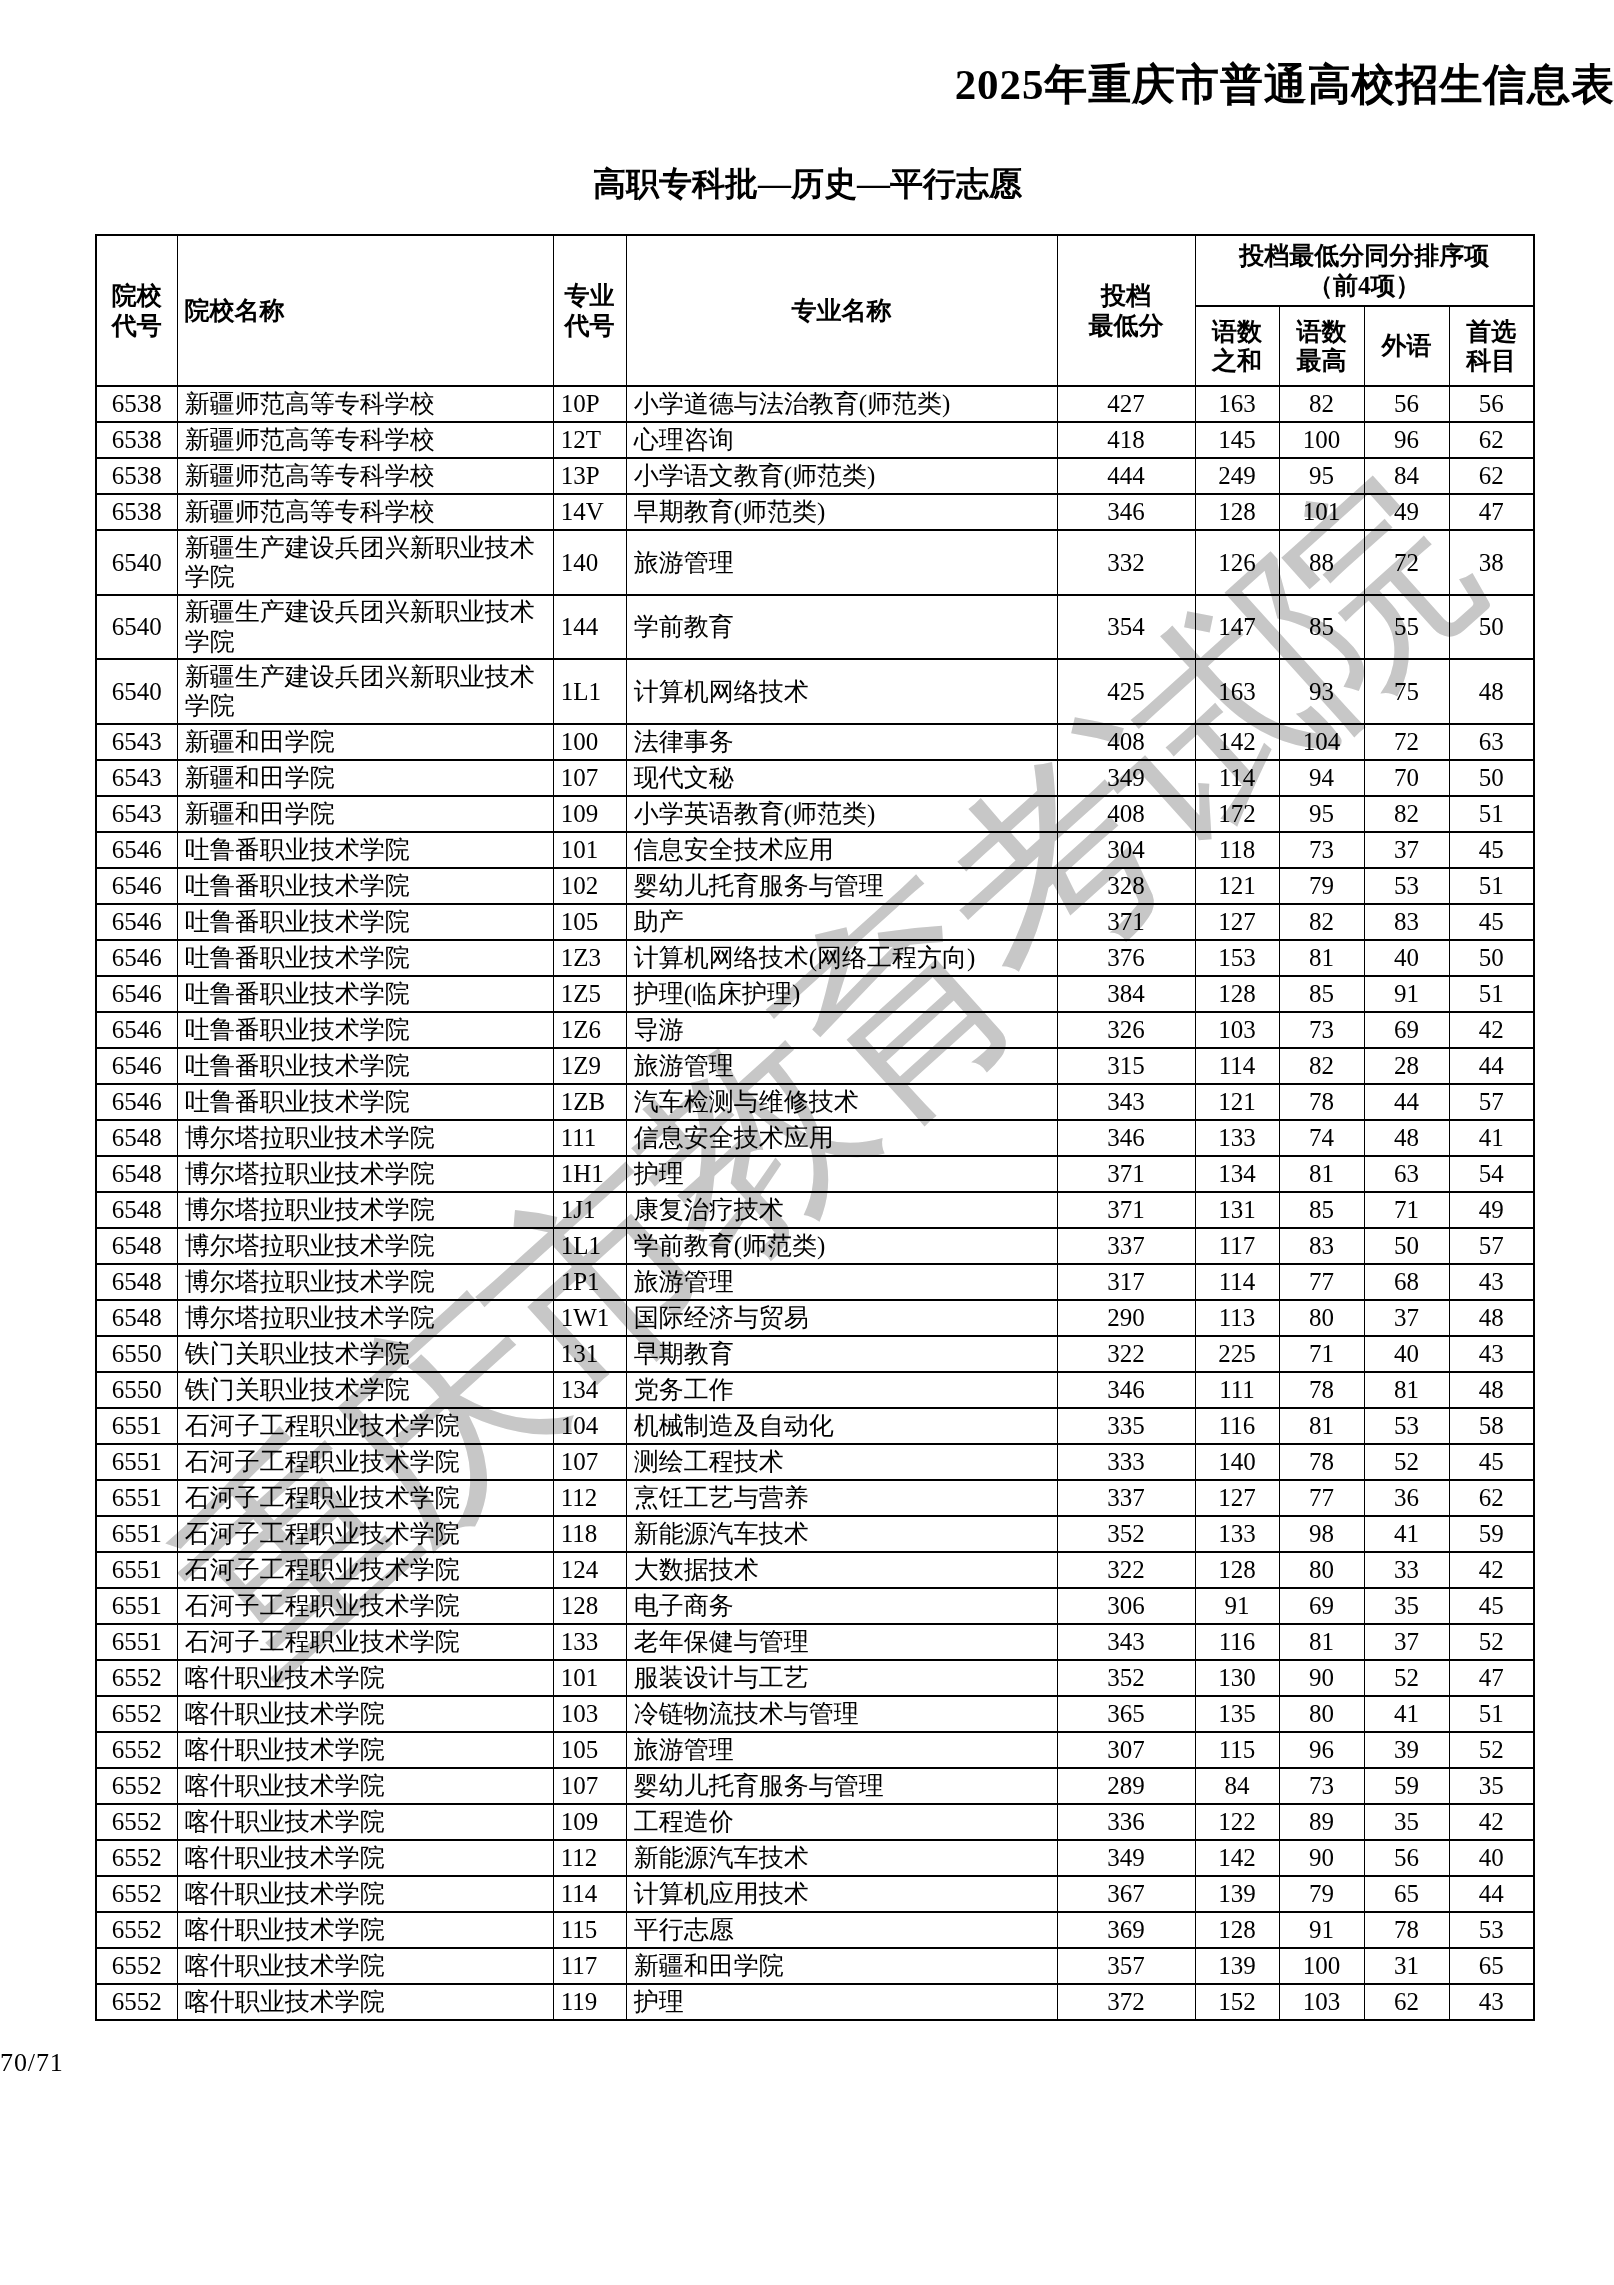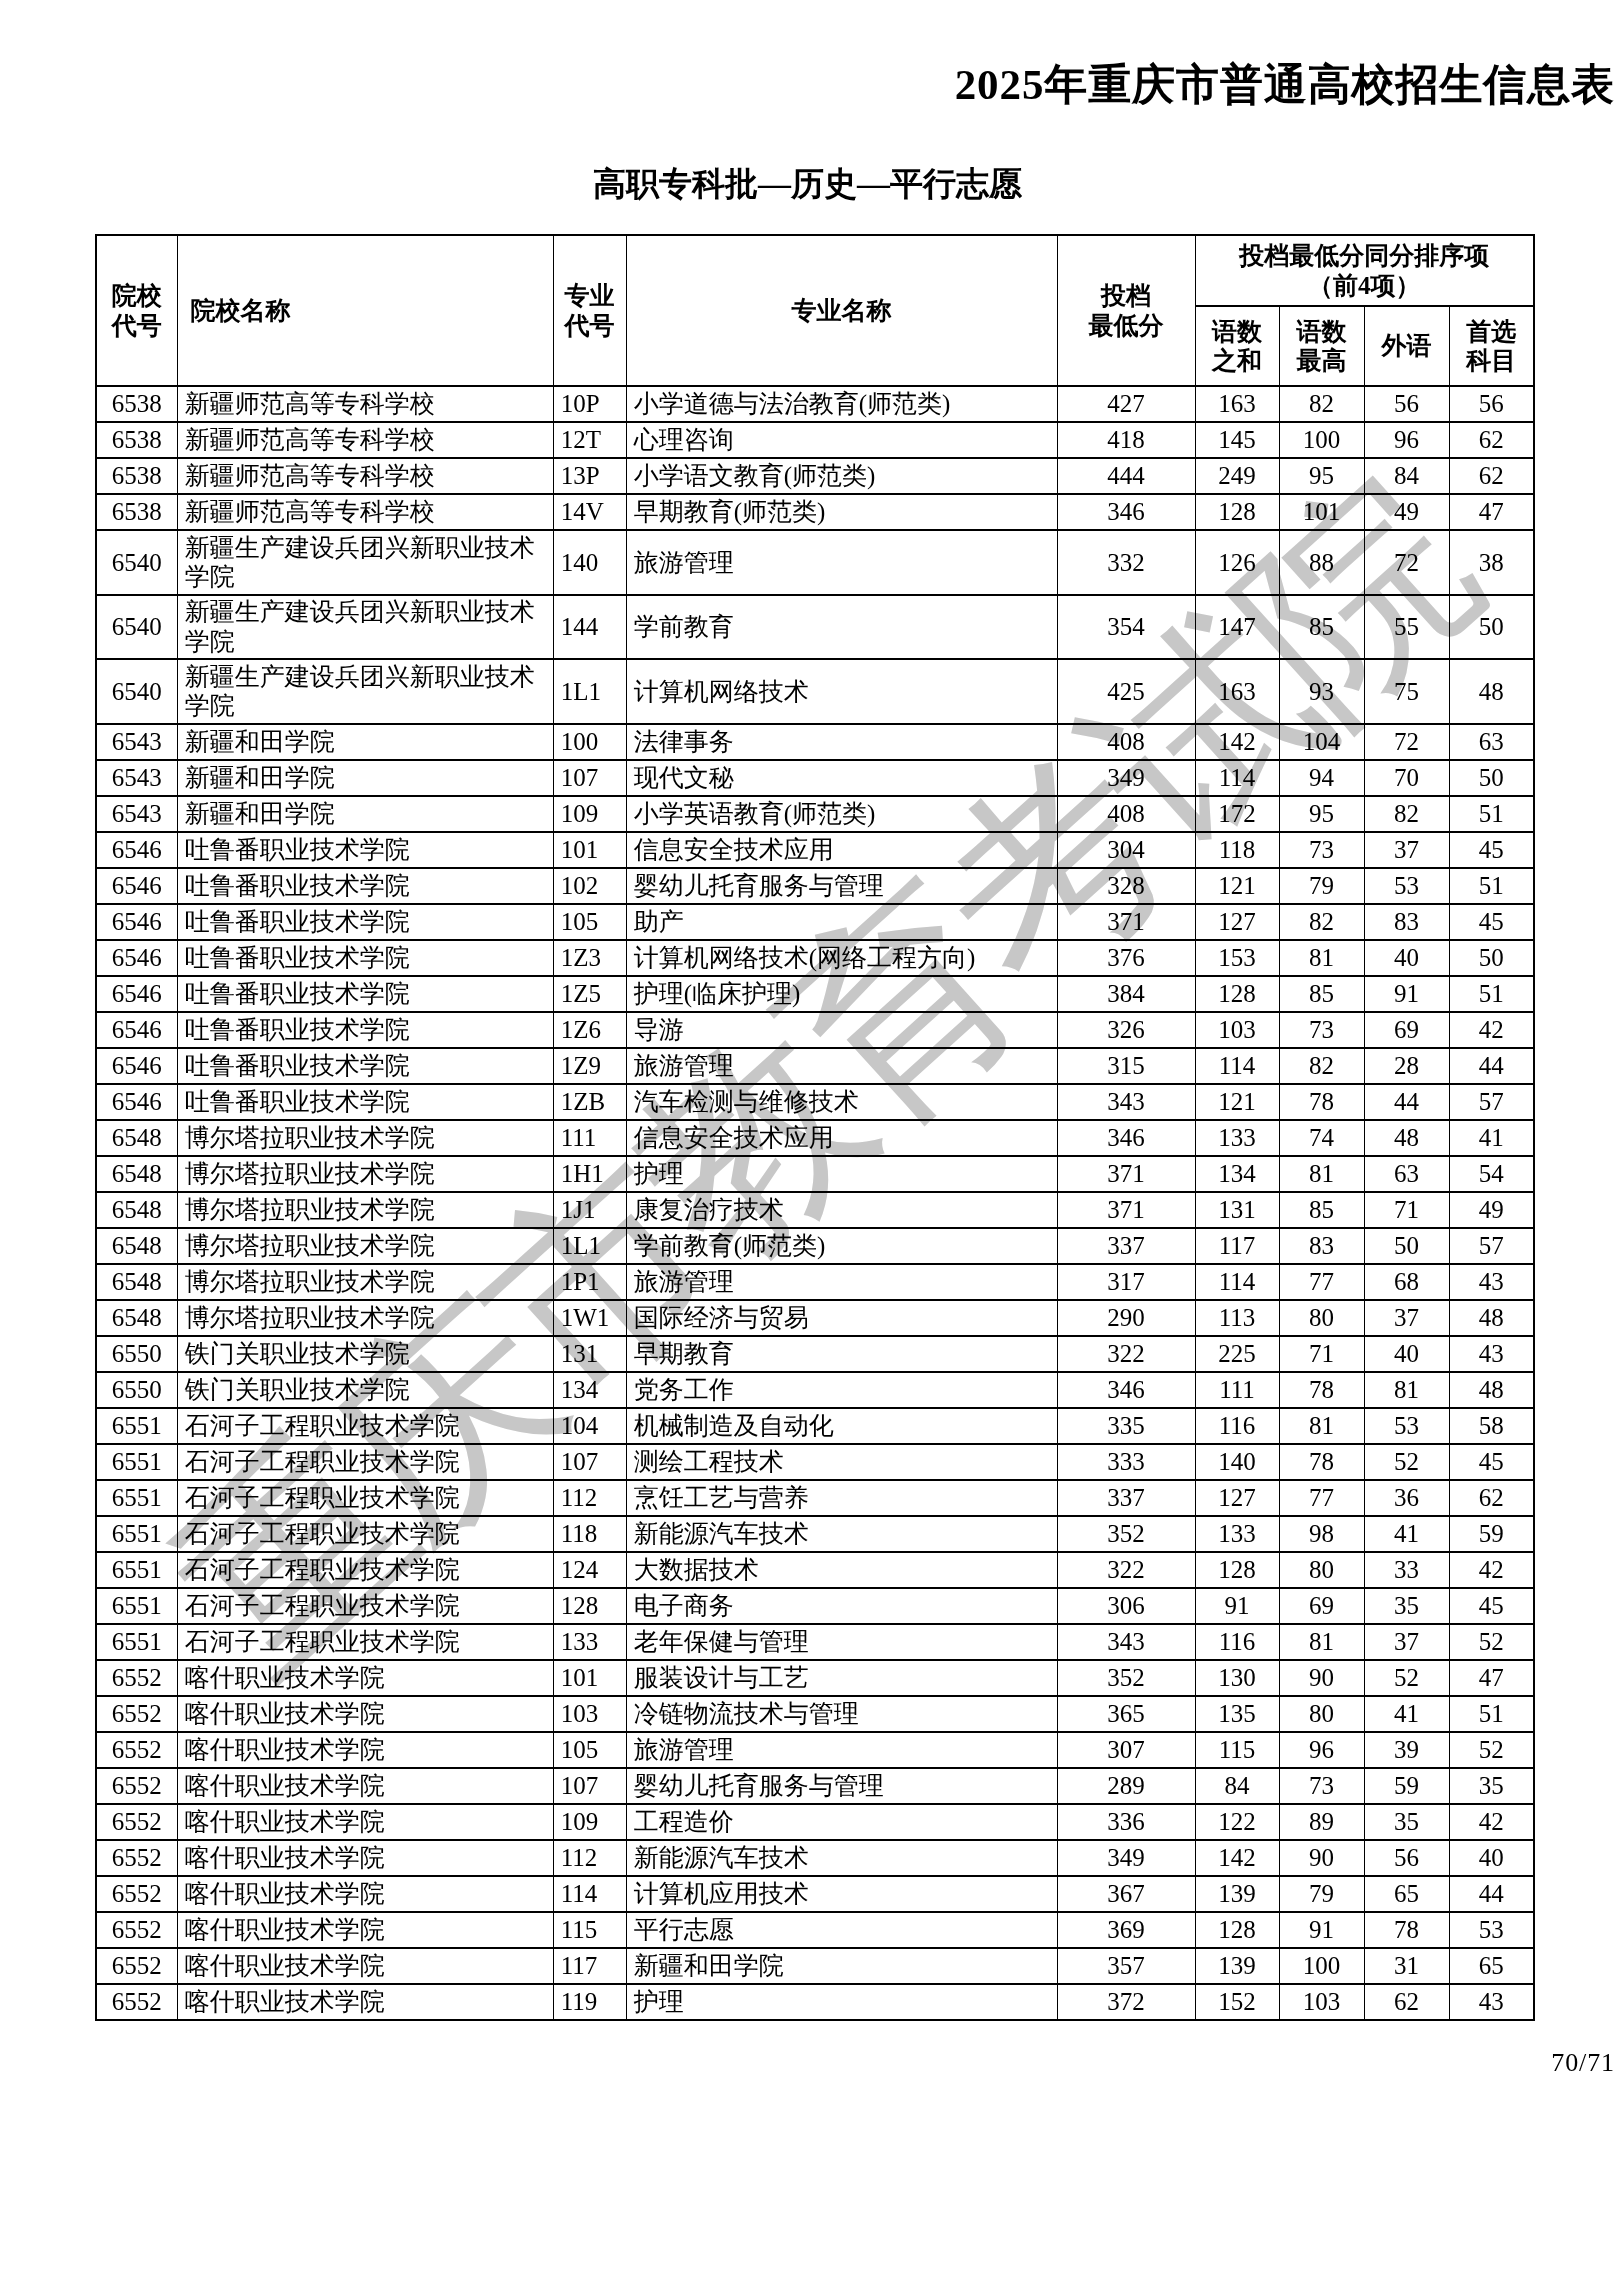--- a/index.html
+++ b/index.html
@@ -81,21 +81,21 @@
   }
   thead tr.h1 th { height: 71px; }
   thead tr.h2 th { height: 80px; }
   td { padding: 1.8px 7.2px; height: 36px; }
   td.center { text-align: center; padding: 1.8px 1.8px; }
   td.left { text-align: left; }
   .footer {
     position: relative;
     z-index: 1;
     margin-top: 27px;
-    text-align: right;
+    text-align: left;
     font-size: 26px;
     letter-spacing: 0.9px;
   }
 </style>
 </head>
 <body>
 
 <div class="watermark">重庆市教育考试院</div>
 
 <h1 class="page-title">2025年重庆市普通高校招生信息表</h1>
@@ -110,21 +110,21 @@
       <col class="c5">
     <col class="c6">
       <col class="c7">
       <col class="c8">
       <col class="c9">
   </colgroup>
   <thead>
     <tr class="h1">
       <th rowspan="2">院校
 代号</th>
-      <th rowspan="2" style="text-align:left; padding-left:13px;">院校名称</th>
+      <th rowspan="2" style="text-align:left; padding-left:7px;">院校名称</th>
       <th rowspan="2">专业
 代号</th>
       <th rowspan="2">专业名称</th>
       <th rowspan="2">投档
 最低分</th>
       <th colspan="4">投档最低分同分排序项
 （前4项）</th>
     </tr>
     <tr class="h2">
       <th>语数

